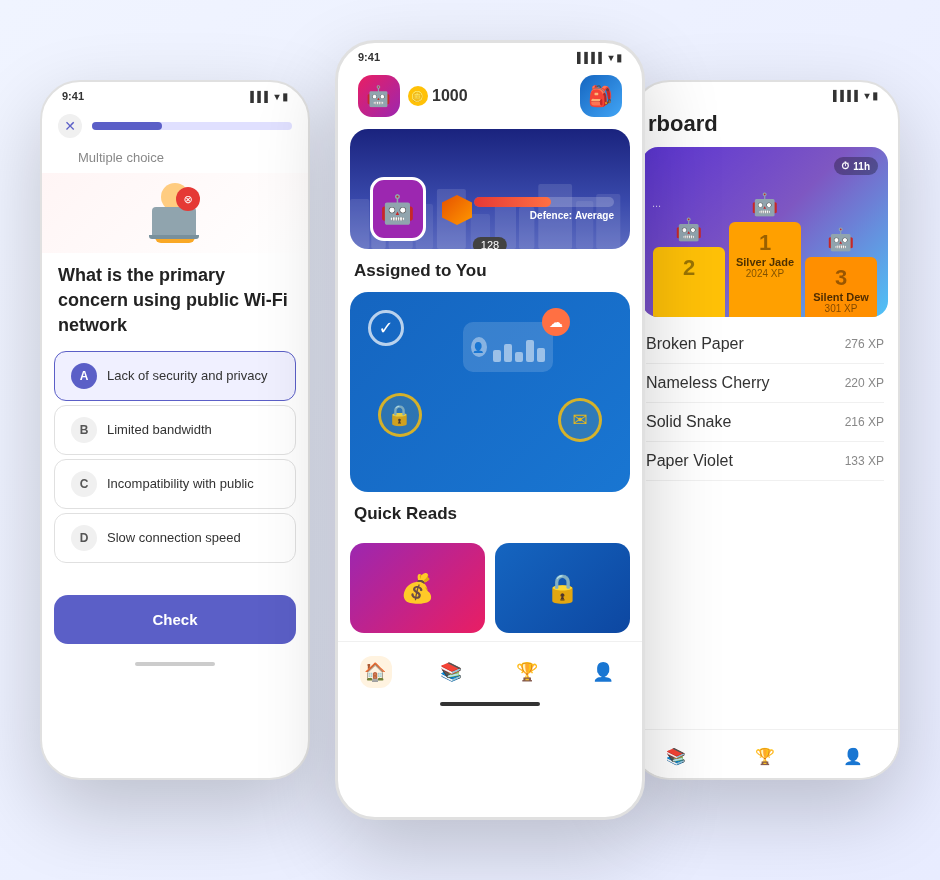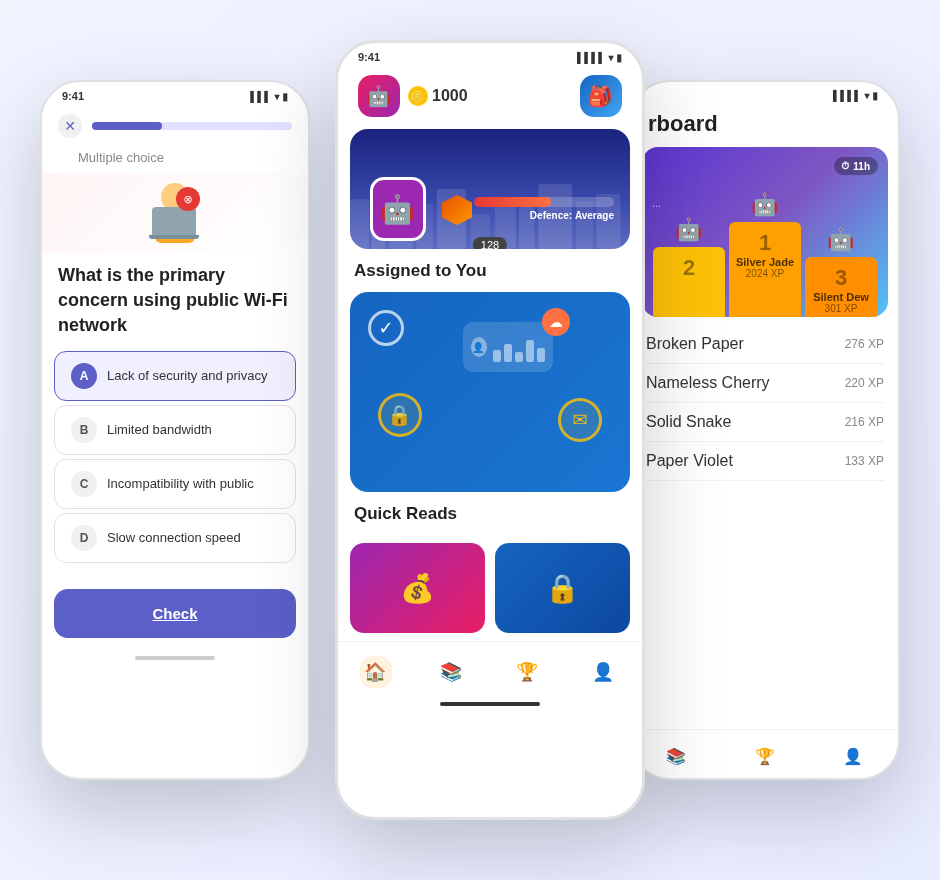--- a/index.html
+++ b/index.html
@@ -212,31 +212,30 @@
     .selected .option-letter {
       background: #5b5fc7;
       color: #fff;
     }
     .option-text {
       font-size: 13px;
       color: #333;
     }
 
     .check-btn {
-      margin: 22px 12px 12px;
+      margin: 28px 12px 12px;
       background: #5b5fc7;
       color: white;
       border: none;
       border-radius: 14px;
       padding: 16px;
       width: calc(100% - 24px);
       font-size: 15px;
       font-weight: 700;
       cursor: pointer;
-      text-decoration: underline;
     }
     .home-indicator-left {
       width: 80px; height: 4px;
       background: #ccc;
       border-radius: 2px;
       margin: 6px auto 8px;
     }
 
     
     .center-header {

